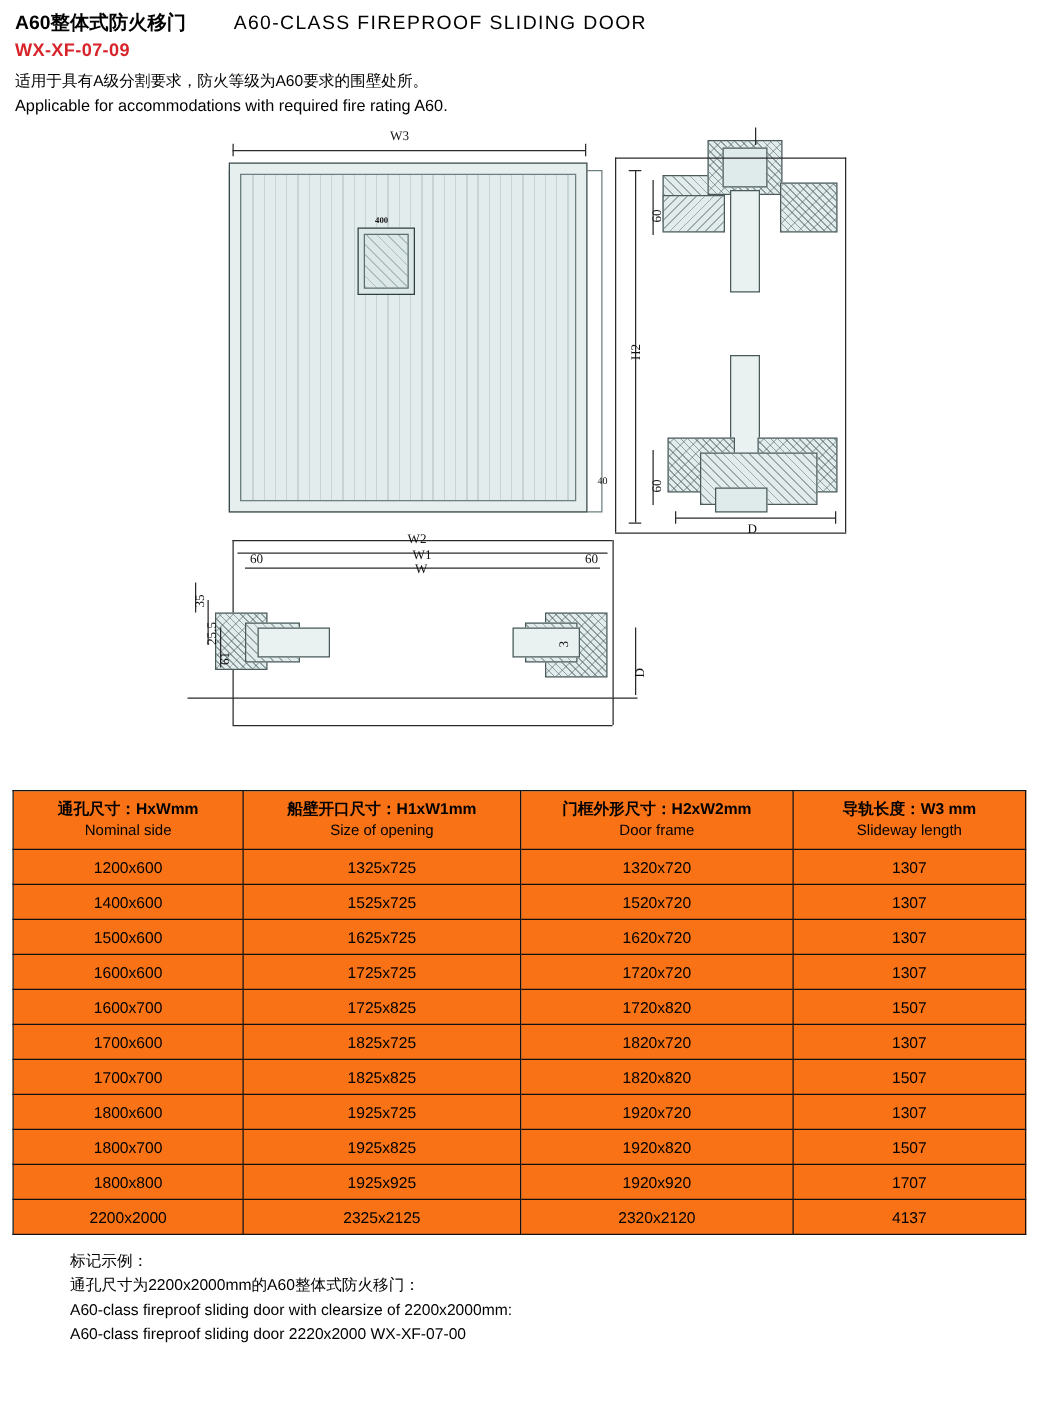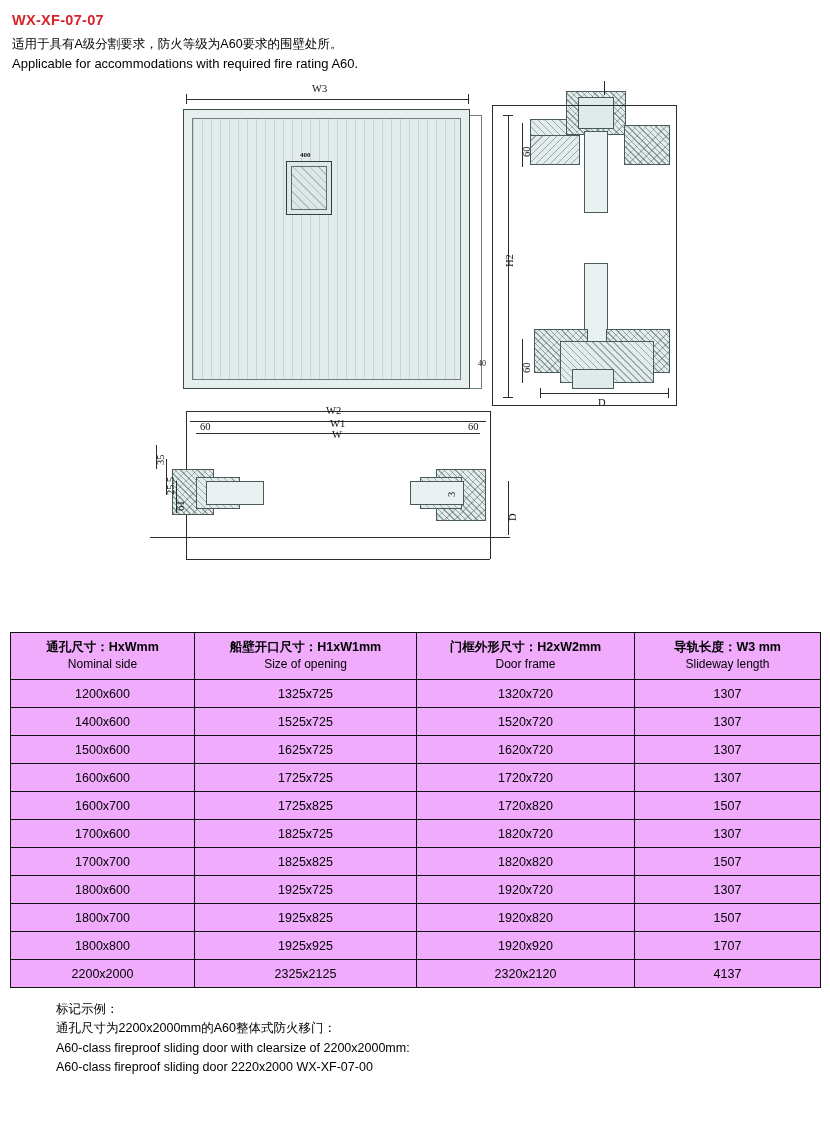--- a/index.html
+++ b/index.html
@@ -166,21 +166,21 @@
     width: 810px;
     table-layout: fixed;
   }
   table.spec th, table.spec td {
     border: 1px solid #111;
     text-align: center;
     font-size: 12.5px;
     padding: 0;
     height: 27px;
     vertical-align: middle;
-    background: #f0abfc;
+    background: #f97316;
   }
   table.spec thead th {
     height: 46px;
     font-weight: 400;
   }
   .th-cn { font-size: 12.5px; font-weight: 700; display: block; line-height: 1.35; }
   .th-en { font-size: 12px; font-weight: 400; display: block; line-height: 1.35; }
 
   
   .notes {
@@ -193,21 +193,25 @@
     margin-left: 46px;
   }
   .notes div { white-space: nowrap; }
 </style>
 </head>
 <body>
 
 <div class="page">
 
   <div class="header">
-    <div class="code">WX-XF-07-07</div>
+    <div class="title-row">
+      <div class="title-cn">A60整体式防火移门</div>
+      <div class="title-en">A60-CLASS FIREPROOF SLIDING DOOR</div>
+    </div>
+    <div class="code">WX-XF-07-09</div>
     <div class="desc-cn">适用于具有A级分割要求，防火等级为A60要求的围壁处所。</div>
     <div class="desc-en">Applicable for accommodations with required fire rating A60.</div>
   </div>
 
   <div class="drawing">
 
     <div class="elev-slab"></div>
     <div class="elev-outer">
       <div class="elev-inner">
         <div class="elev-hatch"></div>

